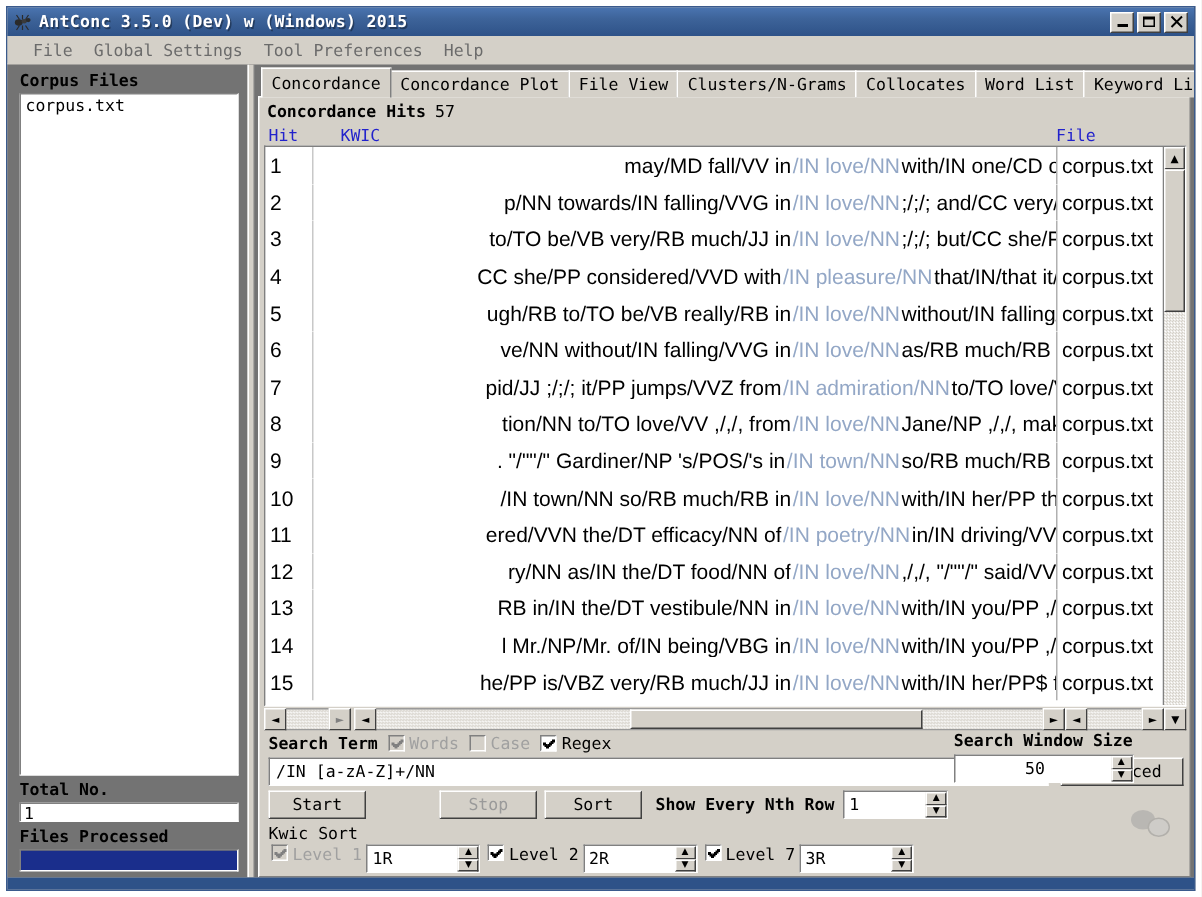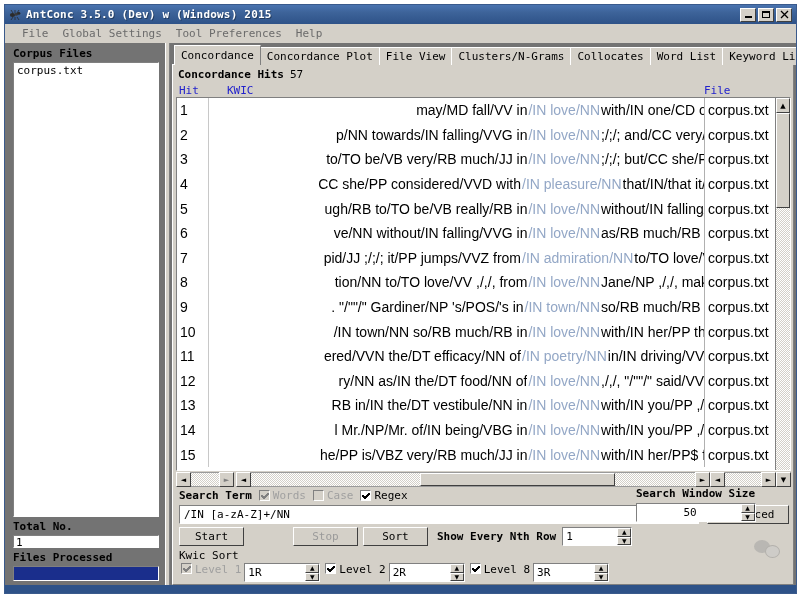--- a/index.html
+++ b/index.html
@@ -962,21 +962,21 @@
                 <div class="spin-val">2R</div>
                 <div class="spin-btns">
                   <div class="spin-up">▲</div>
                   <div class="spin-down">▼</div>
                 </div>
               </div>
 
               <span class="chk checked" style="margin-left:0;">
                   <span class="tick"></span>
                 </span>
-              <span class="lvl-label">Level 8</span>
+              <span class="lvl-label">Level 7</span>
               <div class="spin lvl-spin">
                 <div class="spin-val">3R</div>
                 <div class="spin-btns">
                   <div class="spin-up">▲</div>
                   <div class="spin-down">▼</div>
                 </div>
               </div>
             </div>
           </div>
 

